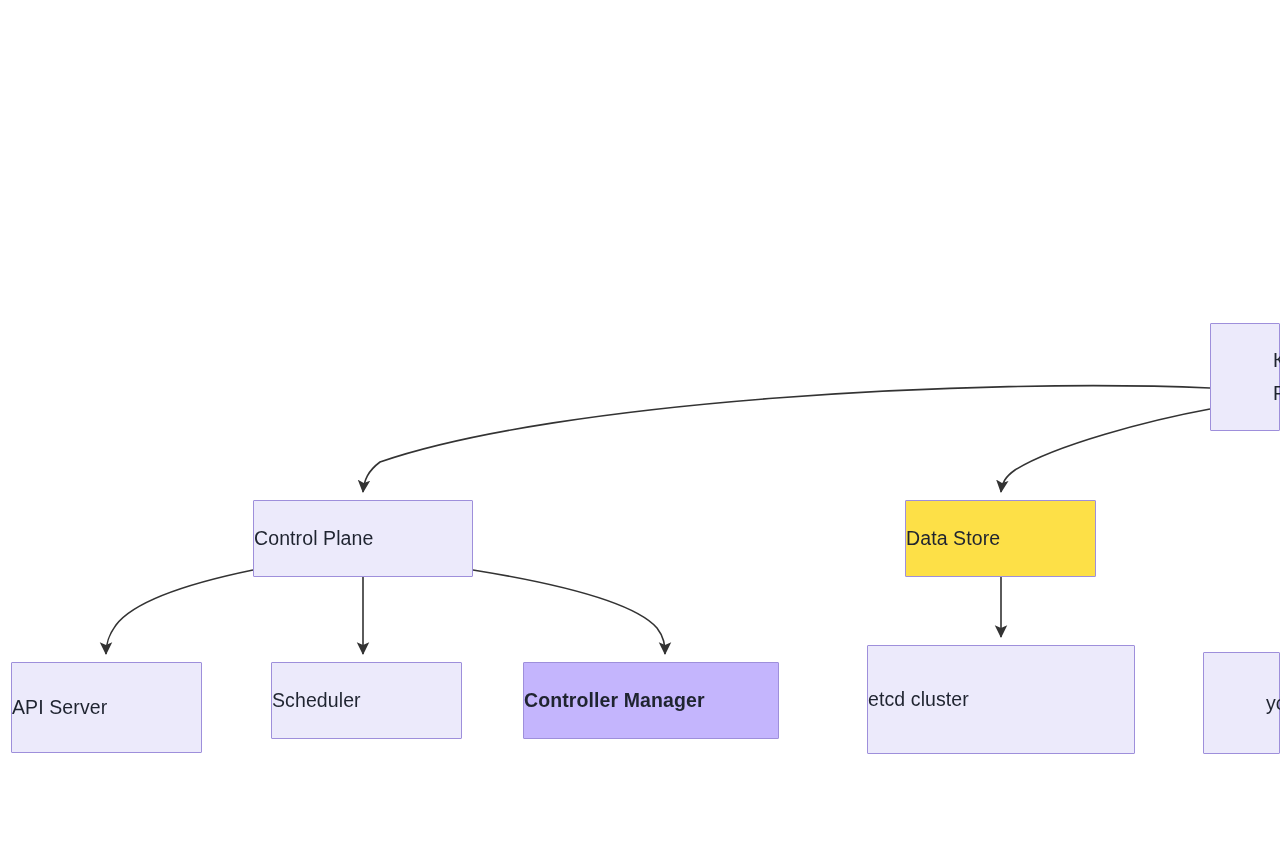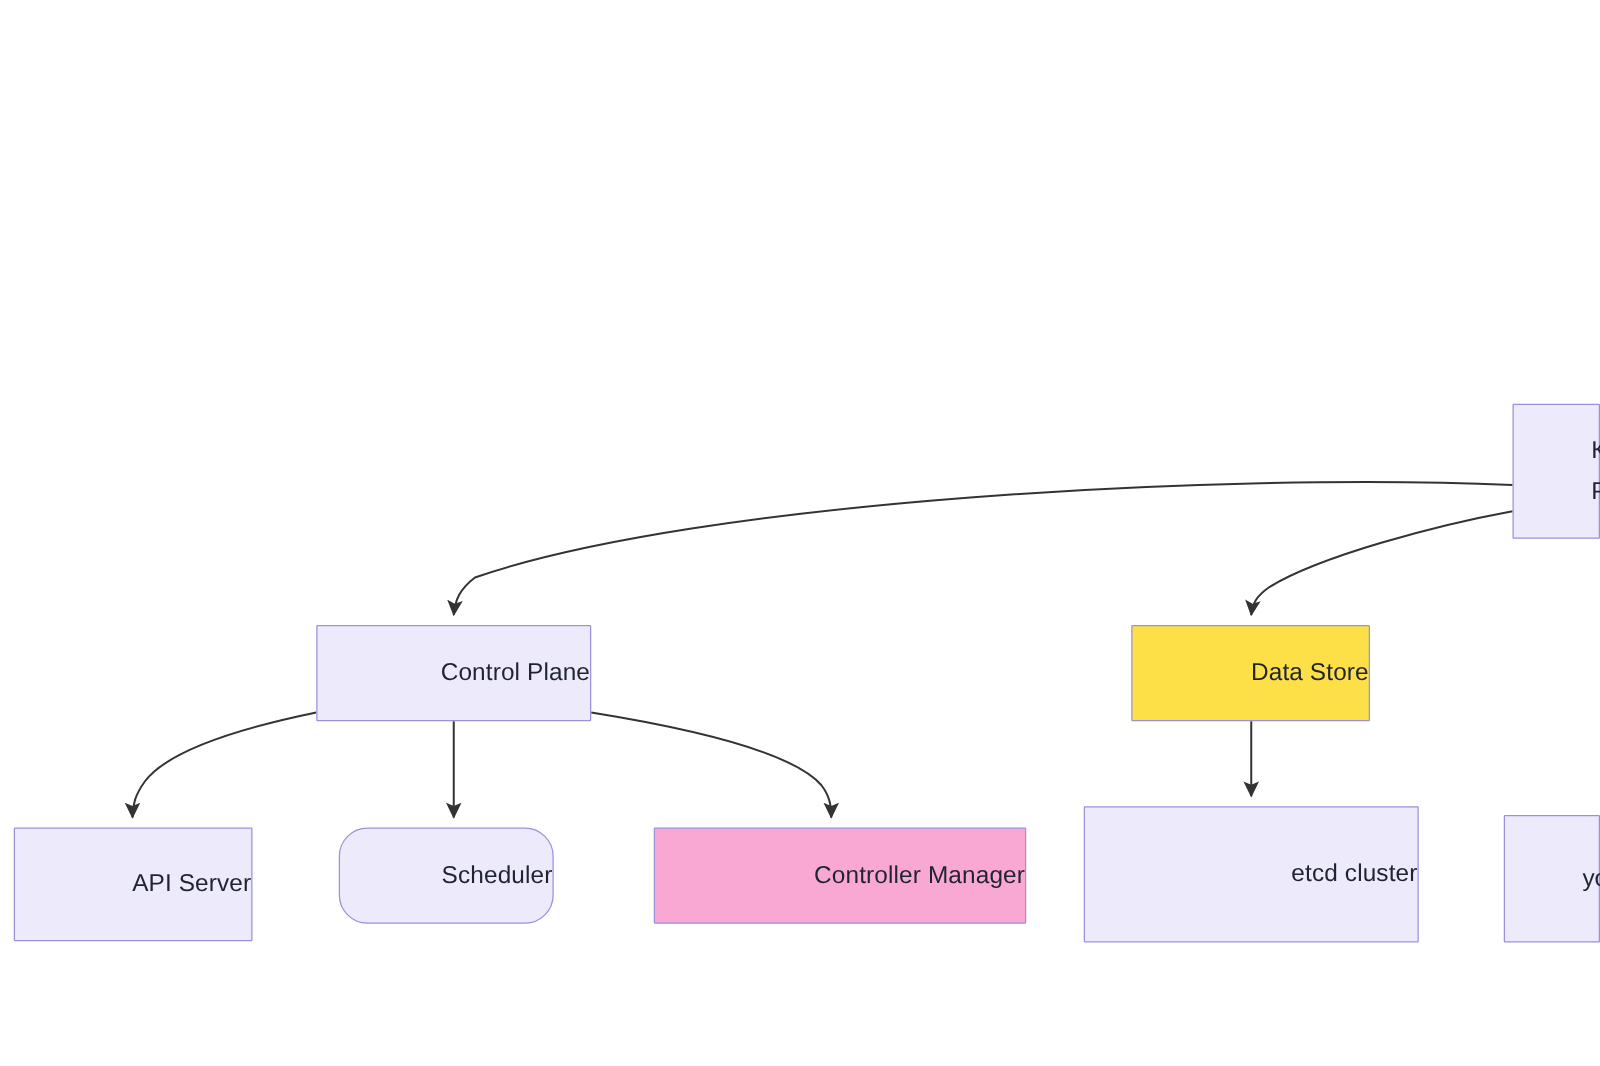--- a/index.html
+++ b/index.html
@@ -30,21 +30,21 @@
     overflow: visible;
   }
   .node {
     position: absolute;
     box-sizing: border-box;
     background: #ECEAFB;
     border: 1.3px solid #9E8FDB;
     border-radius: 1px;
     display: flex;
     flex-direction: column;
-    align-items: flex-end;
+    align-items: flex-start;
     justify-content: center;
     color: #1f2430;
     font-size: 19.5px;
     line-height: 33px;
     letter-spacing: 0.1px;
     white-space: nowrap;
     z-index: 2;
   }
   .node .node-line {
     display: block;
@@ -87,24 +87,24 @@
       </div>
       <div class="node" style="left: 253px; top: 500px; width: 220px; height: 77px; background: rgb(236, 234, 251); border-color: rgb(158, 143, 219); color: rgb(31, 36, 48);">
         <span class="node-line">Control Plane</span>
       </div>
       <div class="node" style="left: 905px; top: 500px; width: 191px; height: 77px; background: #fde047; border-color: rgb(158, 143, 219); color: rgb(31, 36, 48);">
         <span class="node-line">Data Store</span>
       </div>
       <div class="node" style="left: 11px; top: 662px; width: 191px; height: 91px; background: rgb(236, 234, 251); border-color: rgb(158, 143, 219); color: rgb(31, 36, 48);">
         <span class="node-line">API Server</span>
       </div>
-      <div class="node" style="left: 271px; top: 662px; width: 172px; height: 77px; background: rgb(236, 234, 251); border-color: rgb(158, 143, 219); color: rgb(31, 36, 48); border-radius: 23px;">
+      <div class="node" style="left: 271px; top: 662px; width: 191px; height: 77px; background: rgb(236, 234, 251); border-color: rgb(158, 143, 219); color: rgb(31, 36, 48);">
         <span class="node-line">Scheduler</span>
       </div>
-      <div class="node" style="left: 523px; top: 662px; width: 298px; height: 77px; background: #f9a8d4; border-color: rgb(158, 143, 219); color: rgb(31, 36, 48);">
+      <div class="node" style="left: 523px; top: 662px; width: 256px; height: 77px; background: #c4b5fd; border-color: rgb(158, 143, 219); color: rgb(31, 36, 48); font-weight: bold;">
         <span class="node-line">Controller Manager</span>
       </div>
       <div class="node" style="left: 867px; top: 645px; width: 268px; height: 109px; background: rgb(236, 234, 251); border-color: rgb(158, 143, 219); color: rgb(31, 36, 48);">
         <span class="node-line">etcd cluster</span>
       </div>
       <div class="node clipped-right" style="left: 1203px; top: 652px; width: 77px; height: 102px; background: rgb(236, 234, 251); border-color: rgb(158, 143, 219); color: rgb(31, 36, 48);">
         <span class="node-line">уста</span>
       </div>
     </div>
 

